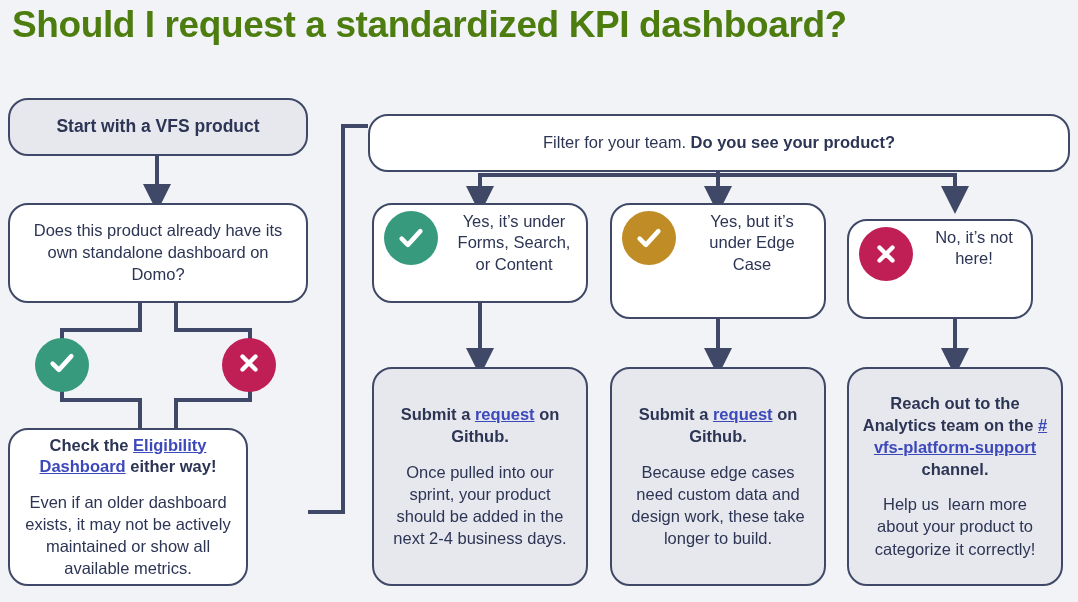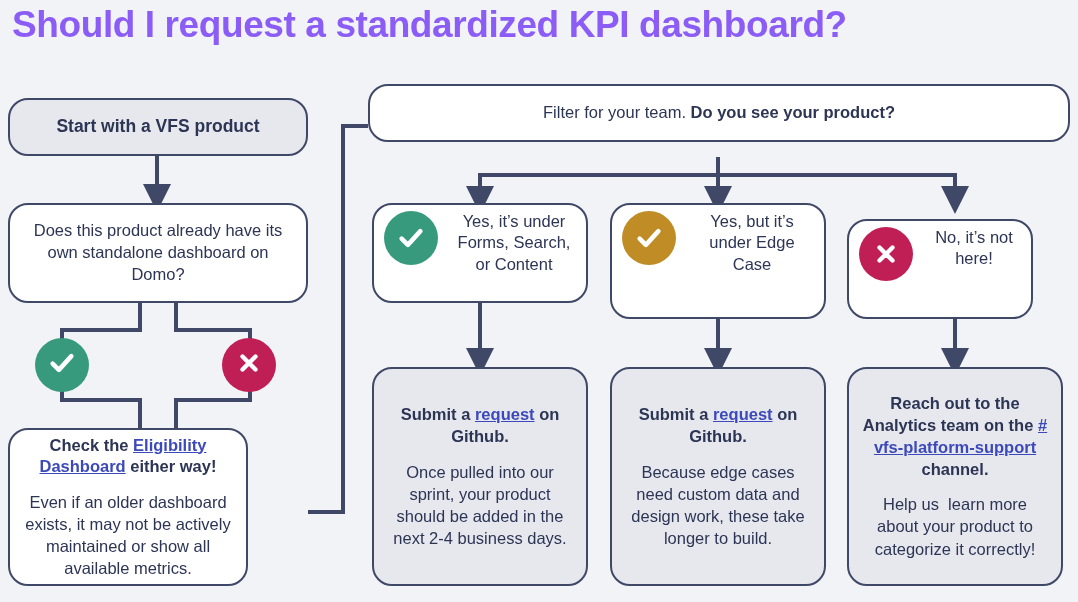--- a/index.html
+++ b/index.html
@@ -30,21 +30,21 @@
   }
 
   .title {
     position: absolute;
     left: 12px;
     top: 2px;
     width: 1054px;
     font-size: 37px;
     font-weight: 700;
     letter-spacing: -0.4px;
-    color: #8b5cf6;
+    color: #4d7c0f;
     line-height: 1.25;
     white-space: nowrap;
   }
 
   .node {
     position: absolute;
     box-sizing: border-box;
     border: 2px solid #3f4866;
     border-radius: 20px;
     background: #ffffff;
@@ -168,21 +168,21 @@
 
   <div class="node" style="left:8px; top:428px; width:240px; height:158px; ">
     <div class="inner">
       <p class="para result-head">
         <span>Check the </span><a class="link" href="#">Eligibility Dashboard</a><span> either way!</span>
       </p>
       <p class="para result-body">Even if an older dashboard exists, it may not be actively maintained or show all available metrics.</p>
     </div>
   </div>
 
-  <div class="node filter-box" style="left:368px; top:84px; width:702px; height:58px;">
+  <div class="node filter-box" style="left:368px; top:114px; width:702px; height:58px;">
     <div class="inner">
       <span>Filter for your team. </span><span class="bold">Do you see your product?</span>
     </div>
   </div>
 
   <div class="node badge-node" style="left:372px; top:203px; width:216px; height:100px;">
     <span class="badge" style="background:#379a7d;">
       <svg width="30" height="30" viewBox="0 0 24 24">
           <path d="M4.5 12.5 L9.5 17.5 L19.5 6.5" fill="none" stroke="#ffffff" stroke-width="3.6" stroke-linecap="round" stroke-linejoin="round"></path>
         </svg>

